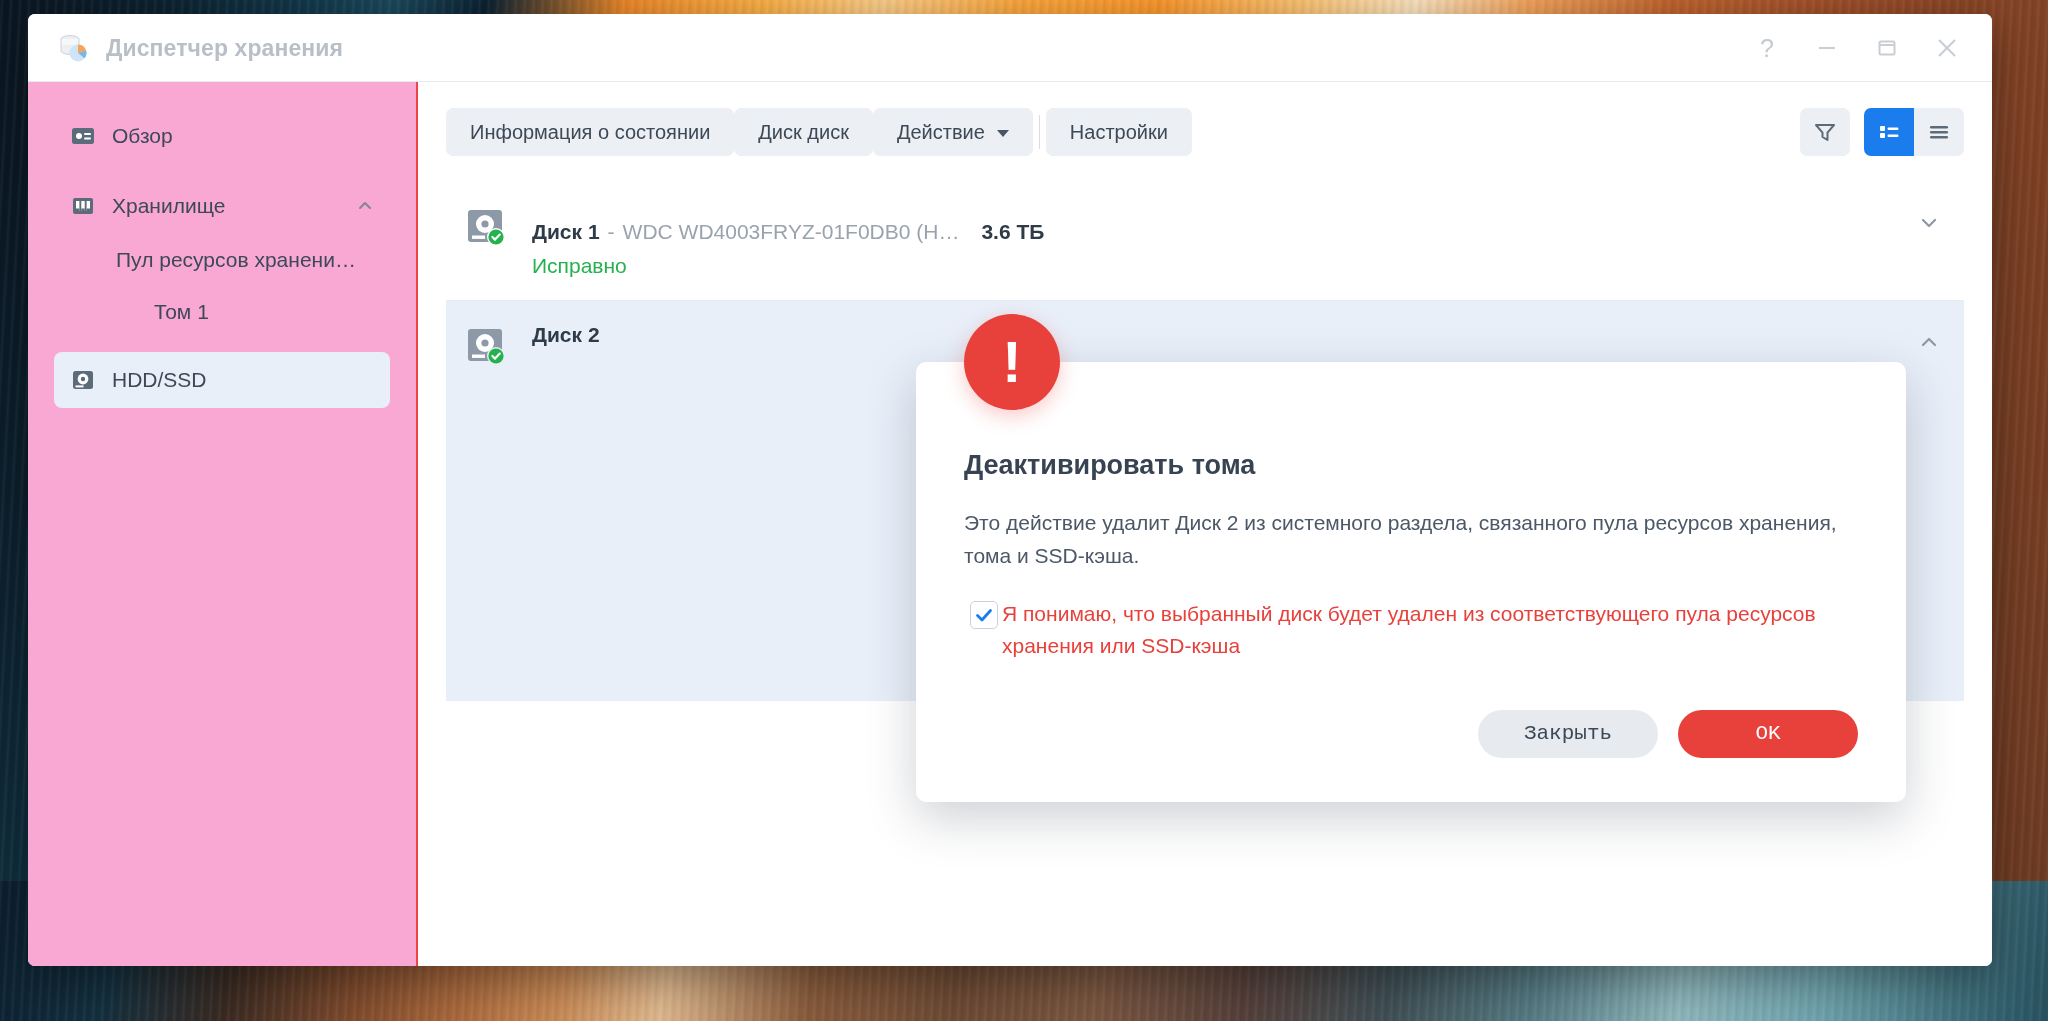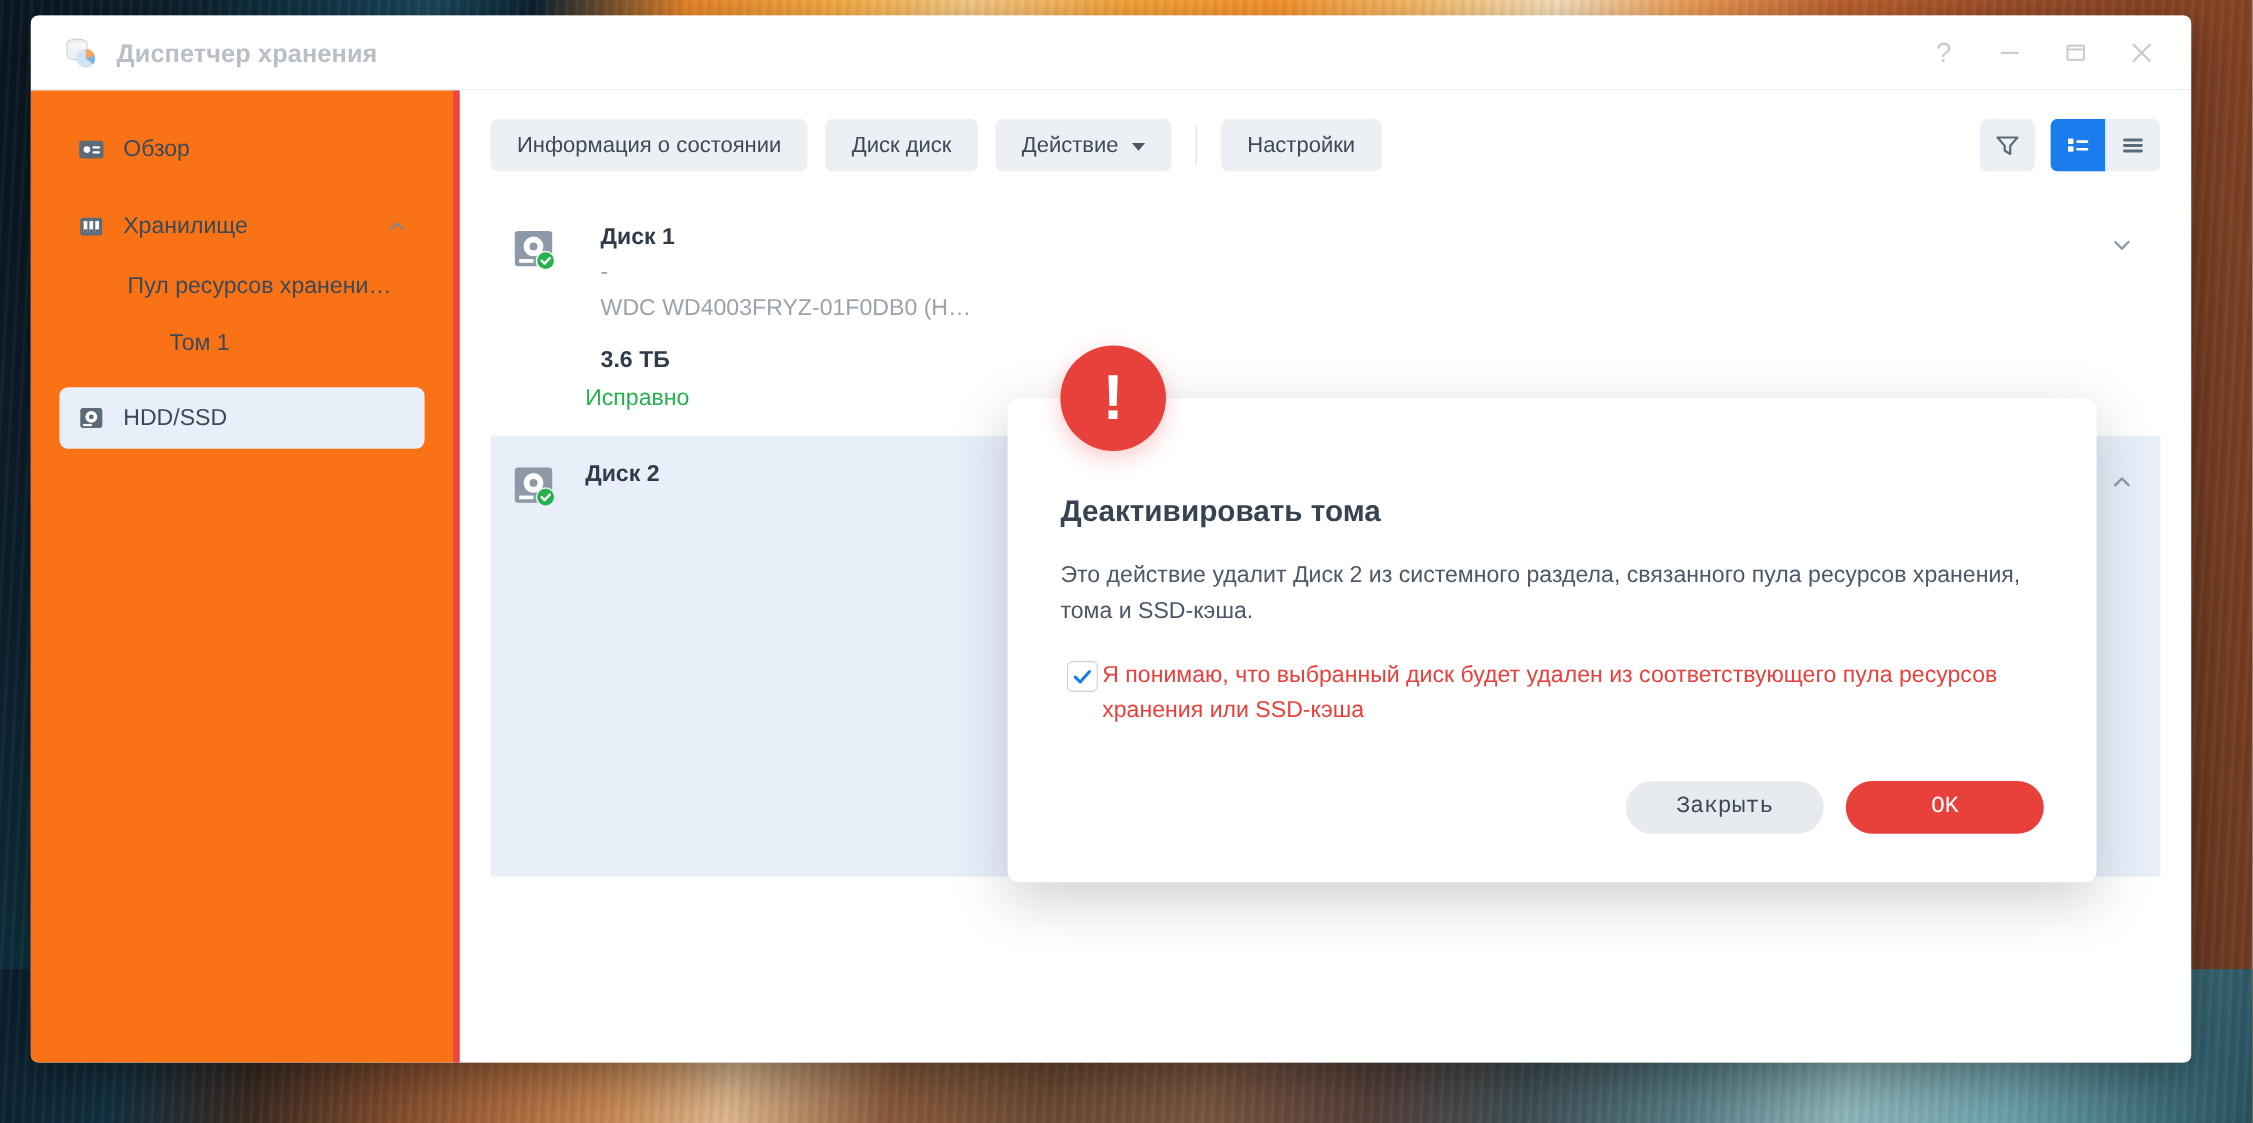--- a/index.html
+++ b/index.html
@@ -145,22 +145,22 @@
   #window-body {
     flex: 1 1 auto;
     display: flex;
     min-height: 0;
   }
 
   
   #sidebar {
     width: 390px;
     min-width: 390px;
-    background: #f97316;
-    border-right: 6px solid #ef4444;
+    background: #f9a8d4;
+    border-right: 2px solid #ef4444;
     padding-top: 26px;
   }
   .nav-item {
     display: flex;
     align-items: center;
     height: 56px;
     margin: 0 26px;
     padding: 0 16px;
     border-radius: 8px;
     color: #3d4957;
@@ -203,21 +203,20 @@
     background: #ffffff;
     padding: 26px 28px 0 28px;
     position: relative;
     min-width: 0;
   }
 
   
   #toolbar {
     display: flex;
     align-items: center;
-    gap: 16px;
     margin-bottom: 26px;
   }
   .tbtn {
     background: #eceff3;
     border: none;
     border-radius: 7px;
     height: 48px;
     padding: 0 24px;
     font-size: 20px;
     color: #3d4957;
@@ -294,21 +293,20 @@
     margin-top: 2px;
   }
   .disk-info { flex: 1 1 auto; min-width: 0; }
   .disk-line1 {
     font-size: 21px;
     color: #9aa3ad;
     display: flex;
     align-items: baseline;
     gap: 8px;
     white-space: nowrap;
-    flex-direction: column;
   }
   .disk-line1 .dname {
     color: #2f3b48;
     font-weight: bold;
   }
   .disk-line1 .dsize {
     color: #2f3b48;
     font-weight: bold;
     margin-left: 14px;
     margin-top: 16px;

